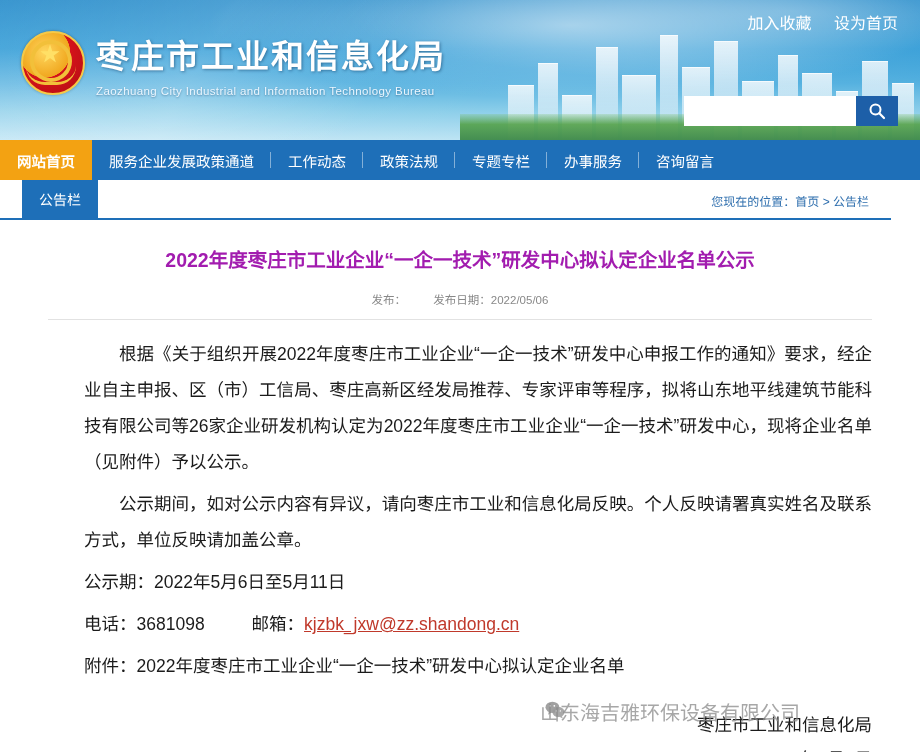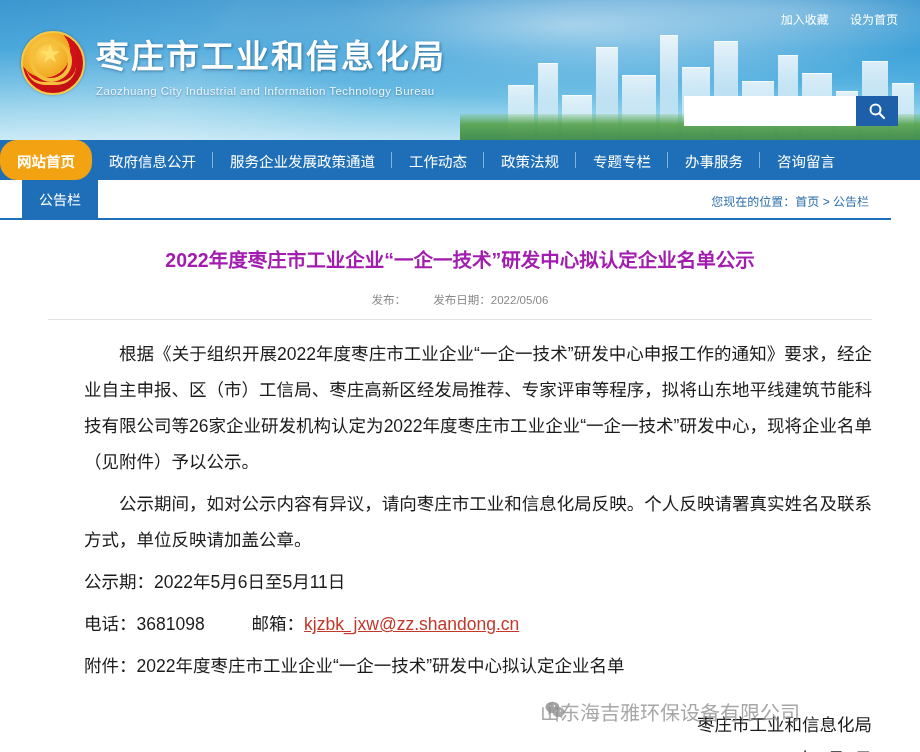--- a/index.html
+++ b/index.html
@@ -121,21 +121,21 @@
     letter-spacing: .4px;
     color: #eaf6ff;
     text-shadow: 0 1px 2px rgba(0,40,80,.4);
     white-space: nowrap;
   }
 
   .top-links {
     position: absolute;
     right: 22px;
     top: 10px;
-    font-size: 12px;
+    font-size: 16px;
     color: #ffffff;
   }
   .top-links span {
     margin-left: 18px;
     cursor: pointer;
   }
 
   .searchbox {
     position: absolute;
     right: 22px;
@@ -174,21 +174,20 @@
     font-size: 14.5px;
   }
   .navbar .home {
     background: #f3a212;
     color: #ffffff;
     display: flex;
     align-items: center;
     padding: 0 17px;
     font-weight: bold;
     cursor: pointer;
-    border-radius: 17px;
   }
   .navbar .item {
     color: #ffffff;
     display: flex;
     align-items: center;
     padding: 0 17px;
     cursor: pointer;
     position: relative;
   }
   .navbar .item::after {
@@ -348,21 +347,20 @@
       <svg width="18" height="18" viewBox="0 0 18 18">
         <circle cx="7.5" cy="7.5" r="5" fill="none" stroke="#ffffff" stroke-width="2"></circle>
         <line x1="11.3" y1="11.3" x2="16" y2="16" stroke="#ffffff" stroke-width="2.2" stroke-linecap="round"></line>
       </svg>
     </div>
   </div>
 </div>
 
 <div class="navbar">
   <div class="home">网站首页</div>
-  <div class="item">政府信息公开</div>
   <div class="item">服务企业发展政策通道</div>
   <div class="item">工作动态</div>
   <div class="item">政策法规</div>
   <div class="item">专题专栏</div>
   <div class="item">办事服务</div>
   <div class="item last">咨询留言</div>
 </div>
 
 <div class="crumbbar">
   <div class="crumb-tab">公告栏</div>

